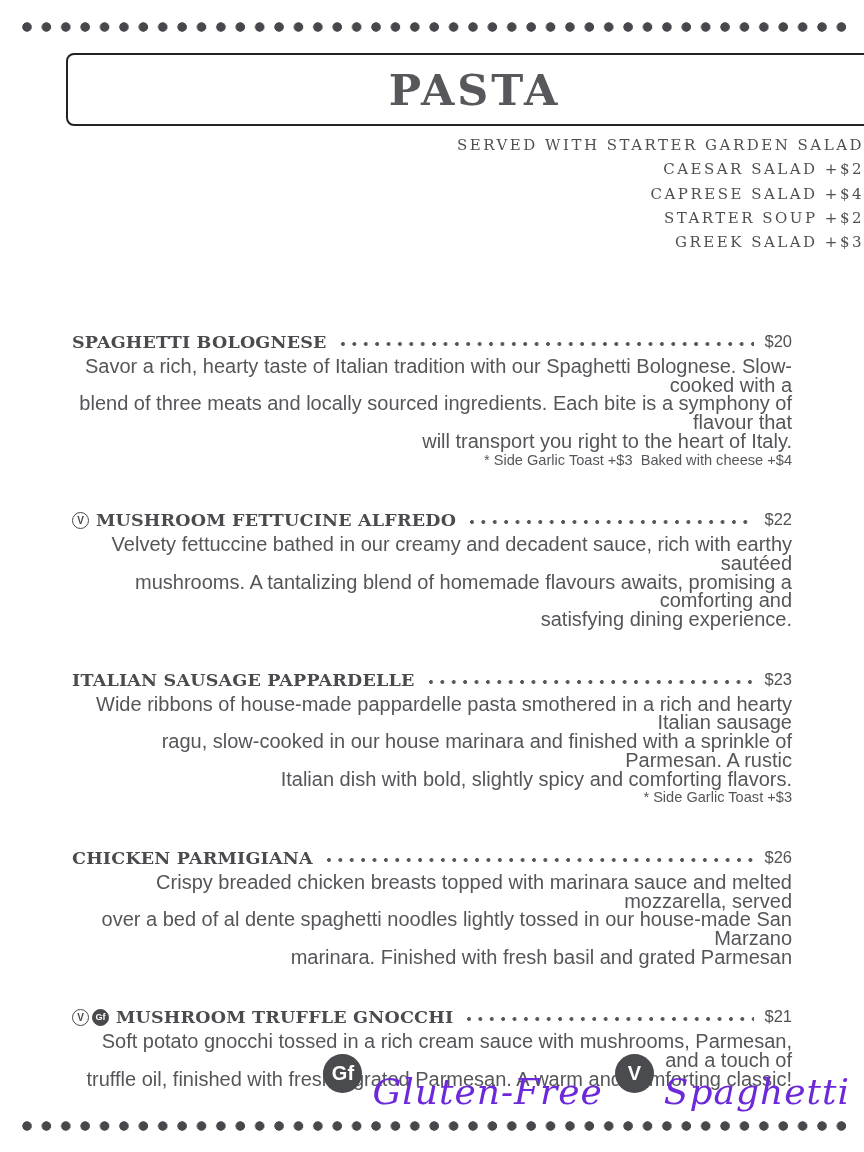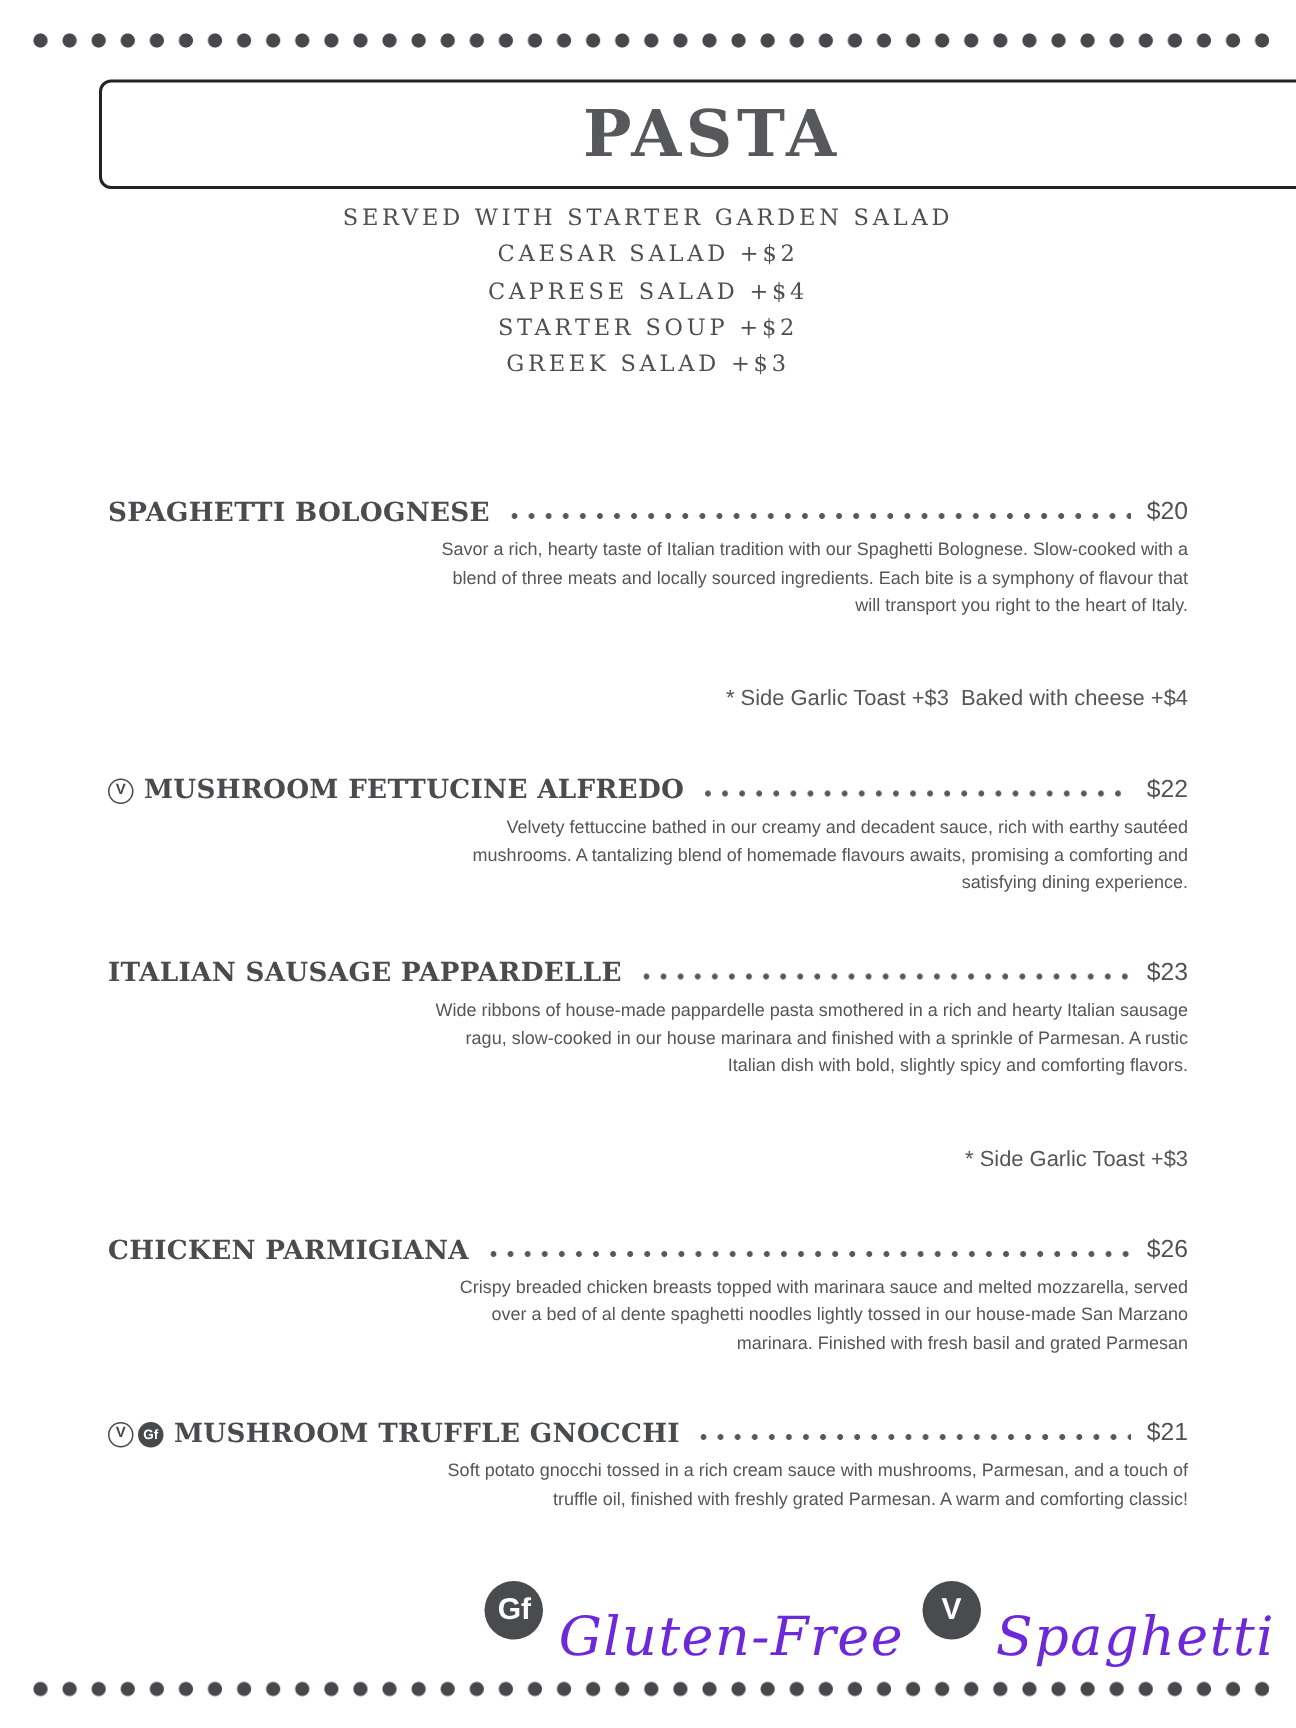--- a/index.html
+++ b/index.html
@@ -46,21 +46,21 @@
     letter-spacing: 3px;
     color: #57585b;
   }
 
   
   .subtitle {
     position: absolute;
     top: 133px;
     left: 0;
     width: 100%;
-    text-align: center;
+    text-align: right;
     font-family: "DejaVu Serif", serif;
     font-size: 15px;
     letter-spacing: 2.5px;
     line-height: 24.3px;
     color: #4e4f52;
     white-space: pre-line;
   }
 
   
   .items {
@@ -121,31 +121,30 @@
     background-size: 11.4px 8px;
     background-repeat: repeat-x;
   }
   .item-price {
     font-size: 16.5px;
     color: #505154;
     white-space: nowrap;
     margin-bottom: 1px;
   }
   .item-desc {
-    font-size: 12px;
+    font-size: 20px;
     line-height: 18.7px;
     color: #55565a;
     white-space: pre-wrap;
   }
   .item-note {
     font-size: 14.6px;
     line-height: 18.7px;
     color: #55565a;
     white-space: pre-wrap;
-    margin-top: 44px;
   }
 
   
   .legend {
     position: absolute;
     right: 14px;
     bottom: 40px;
     display: flex;
     align-items: center;
     gap: 12px;

